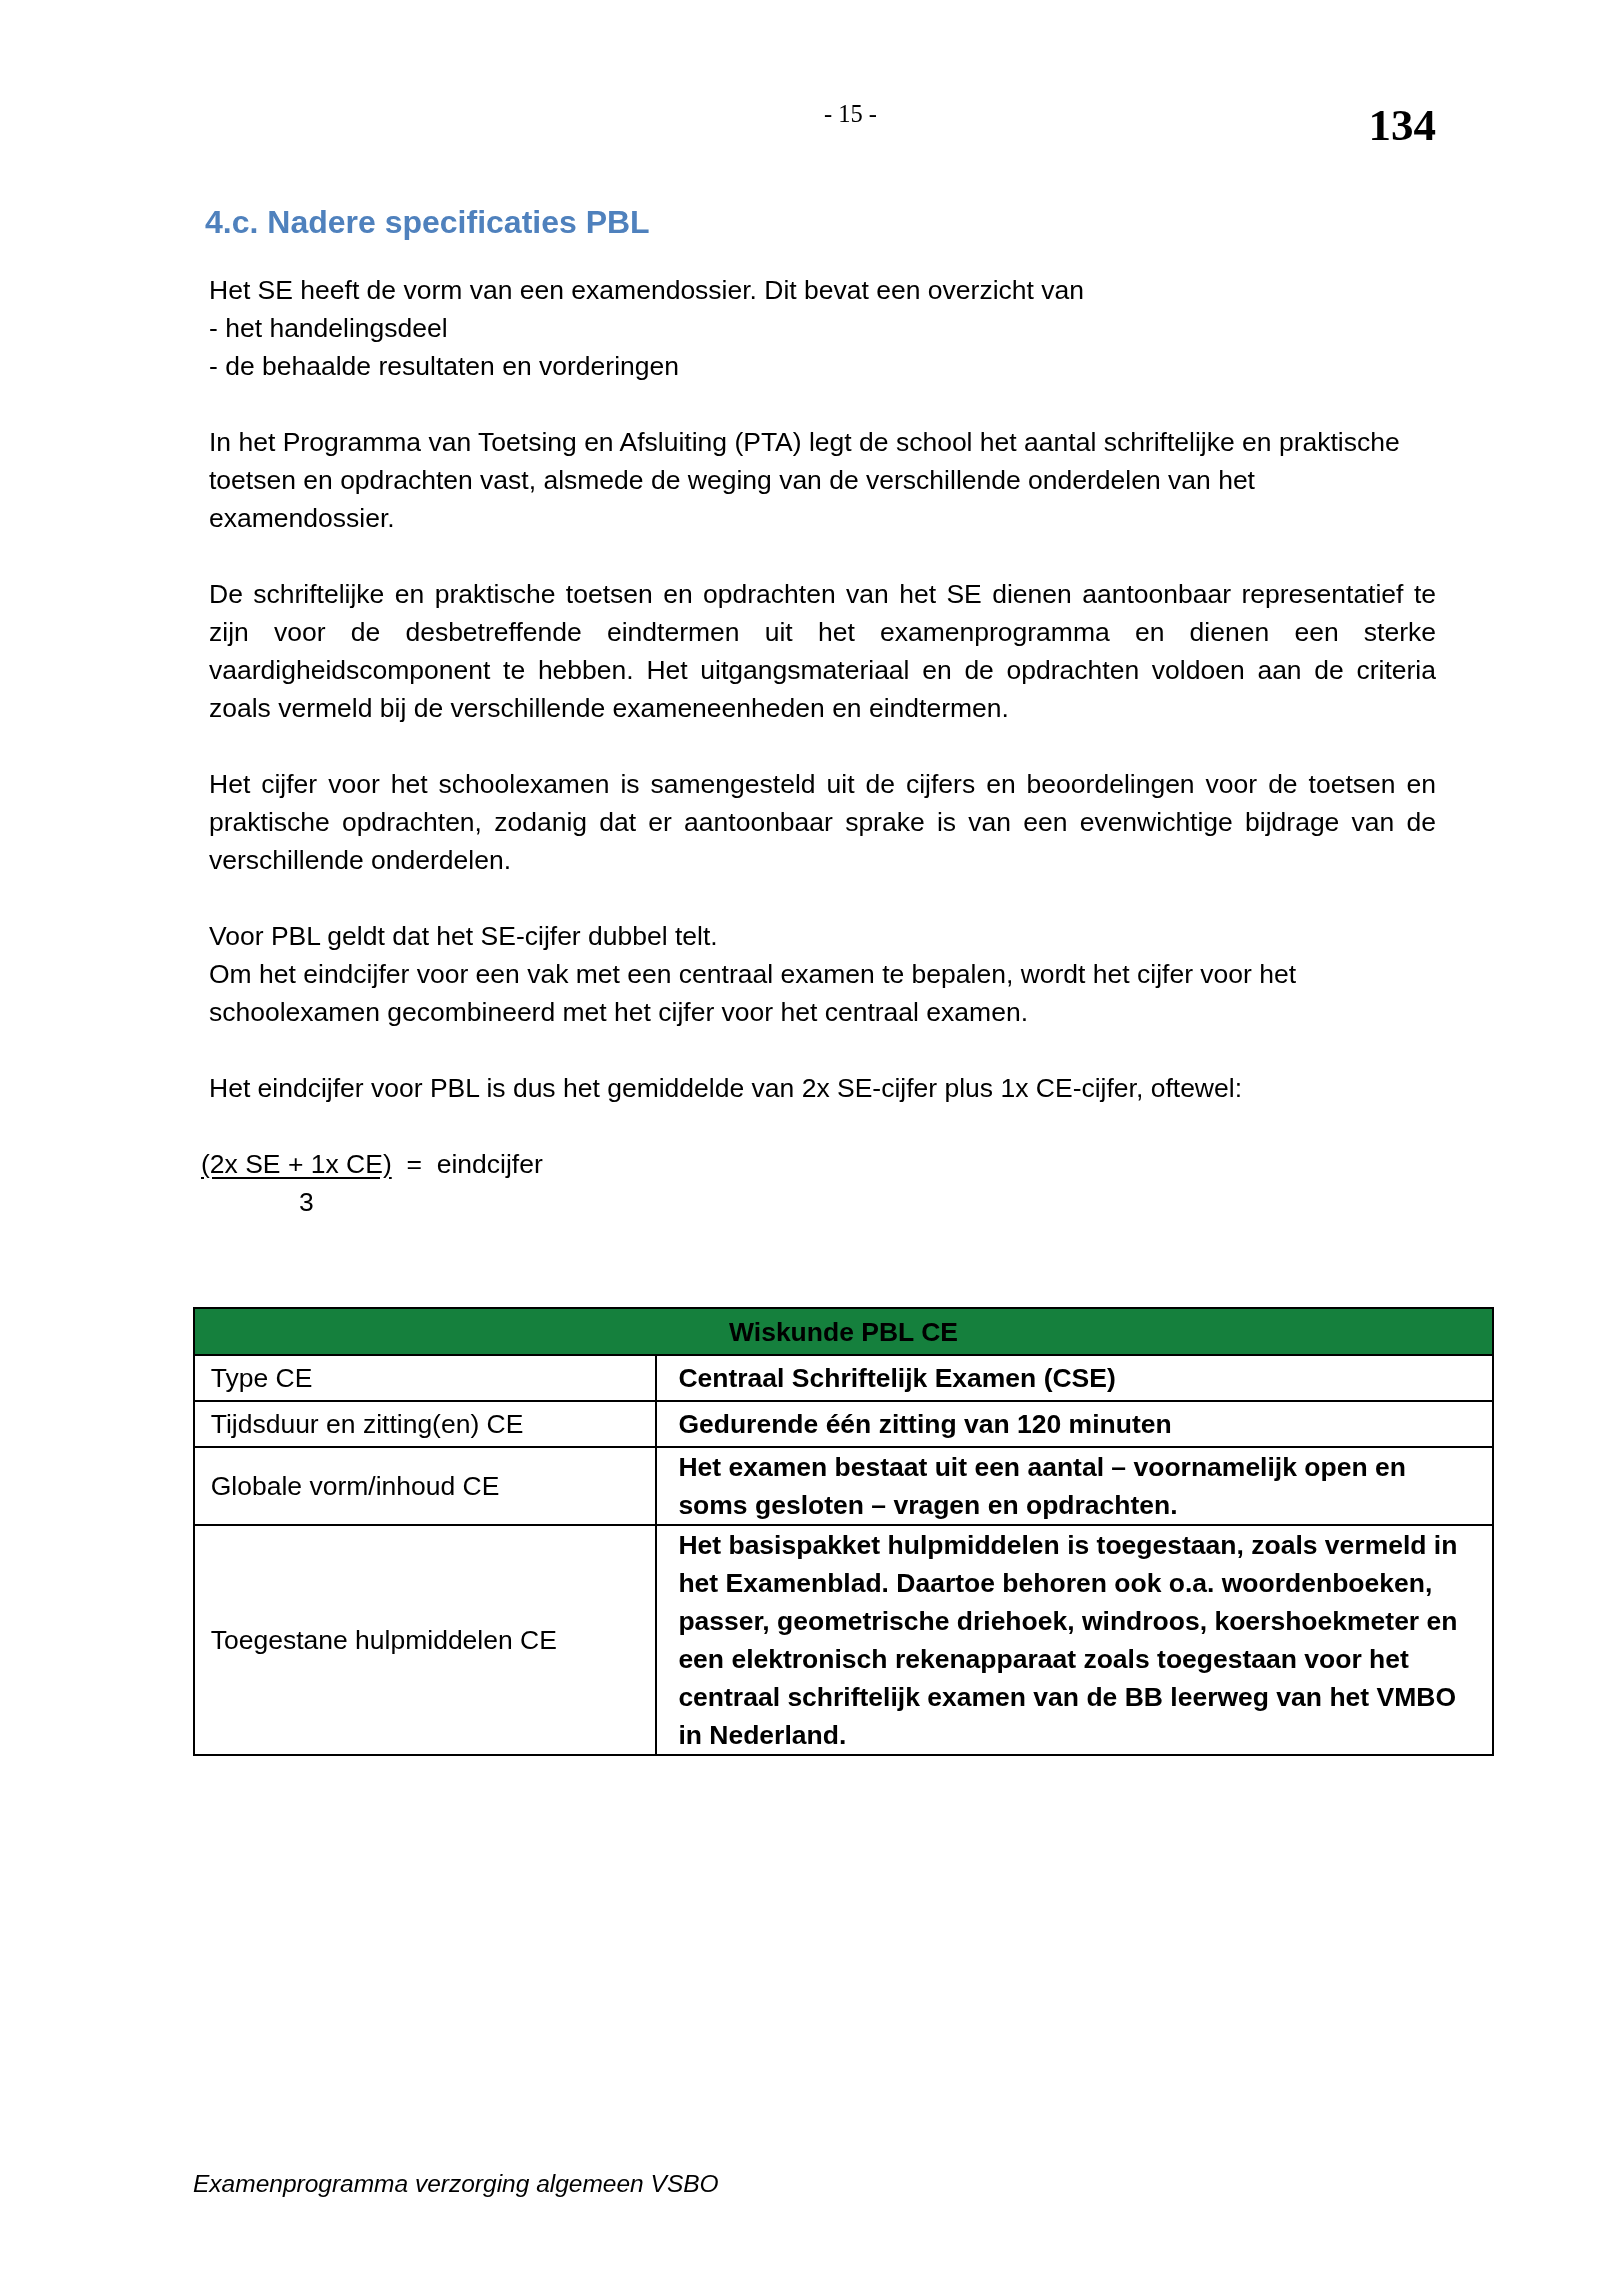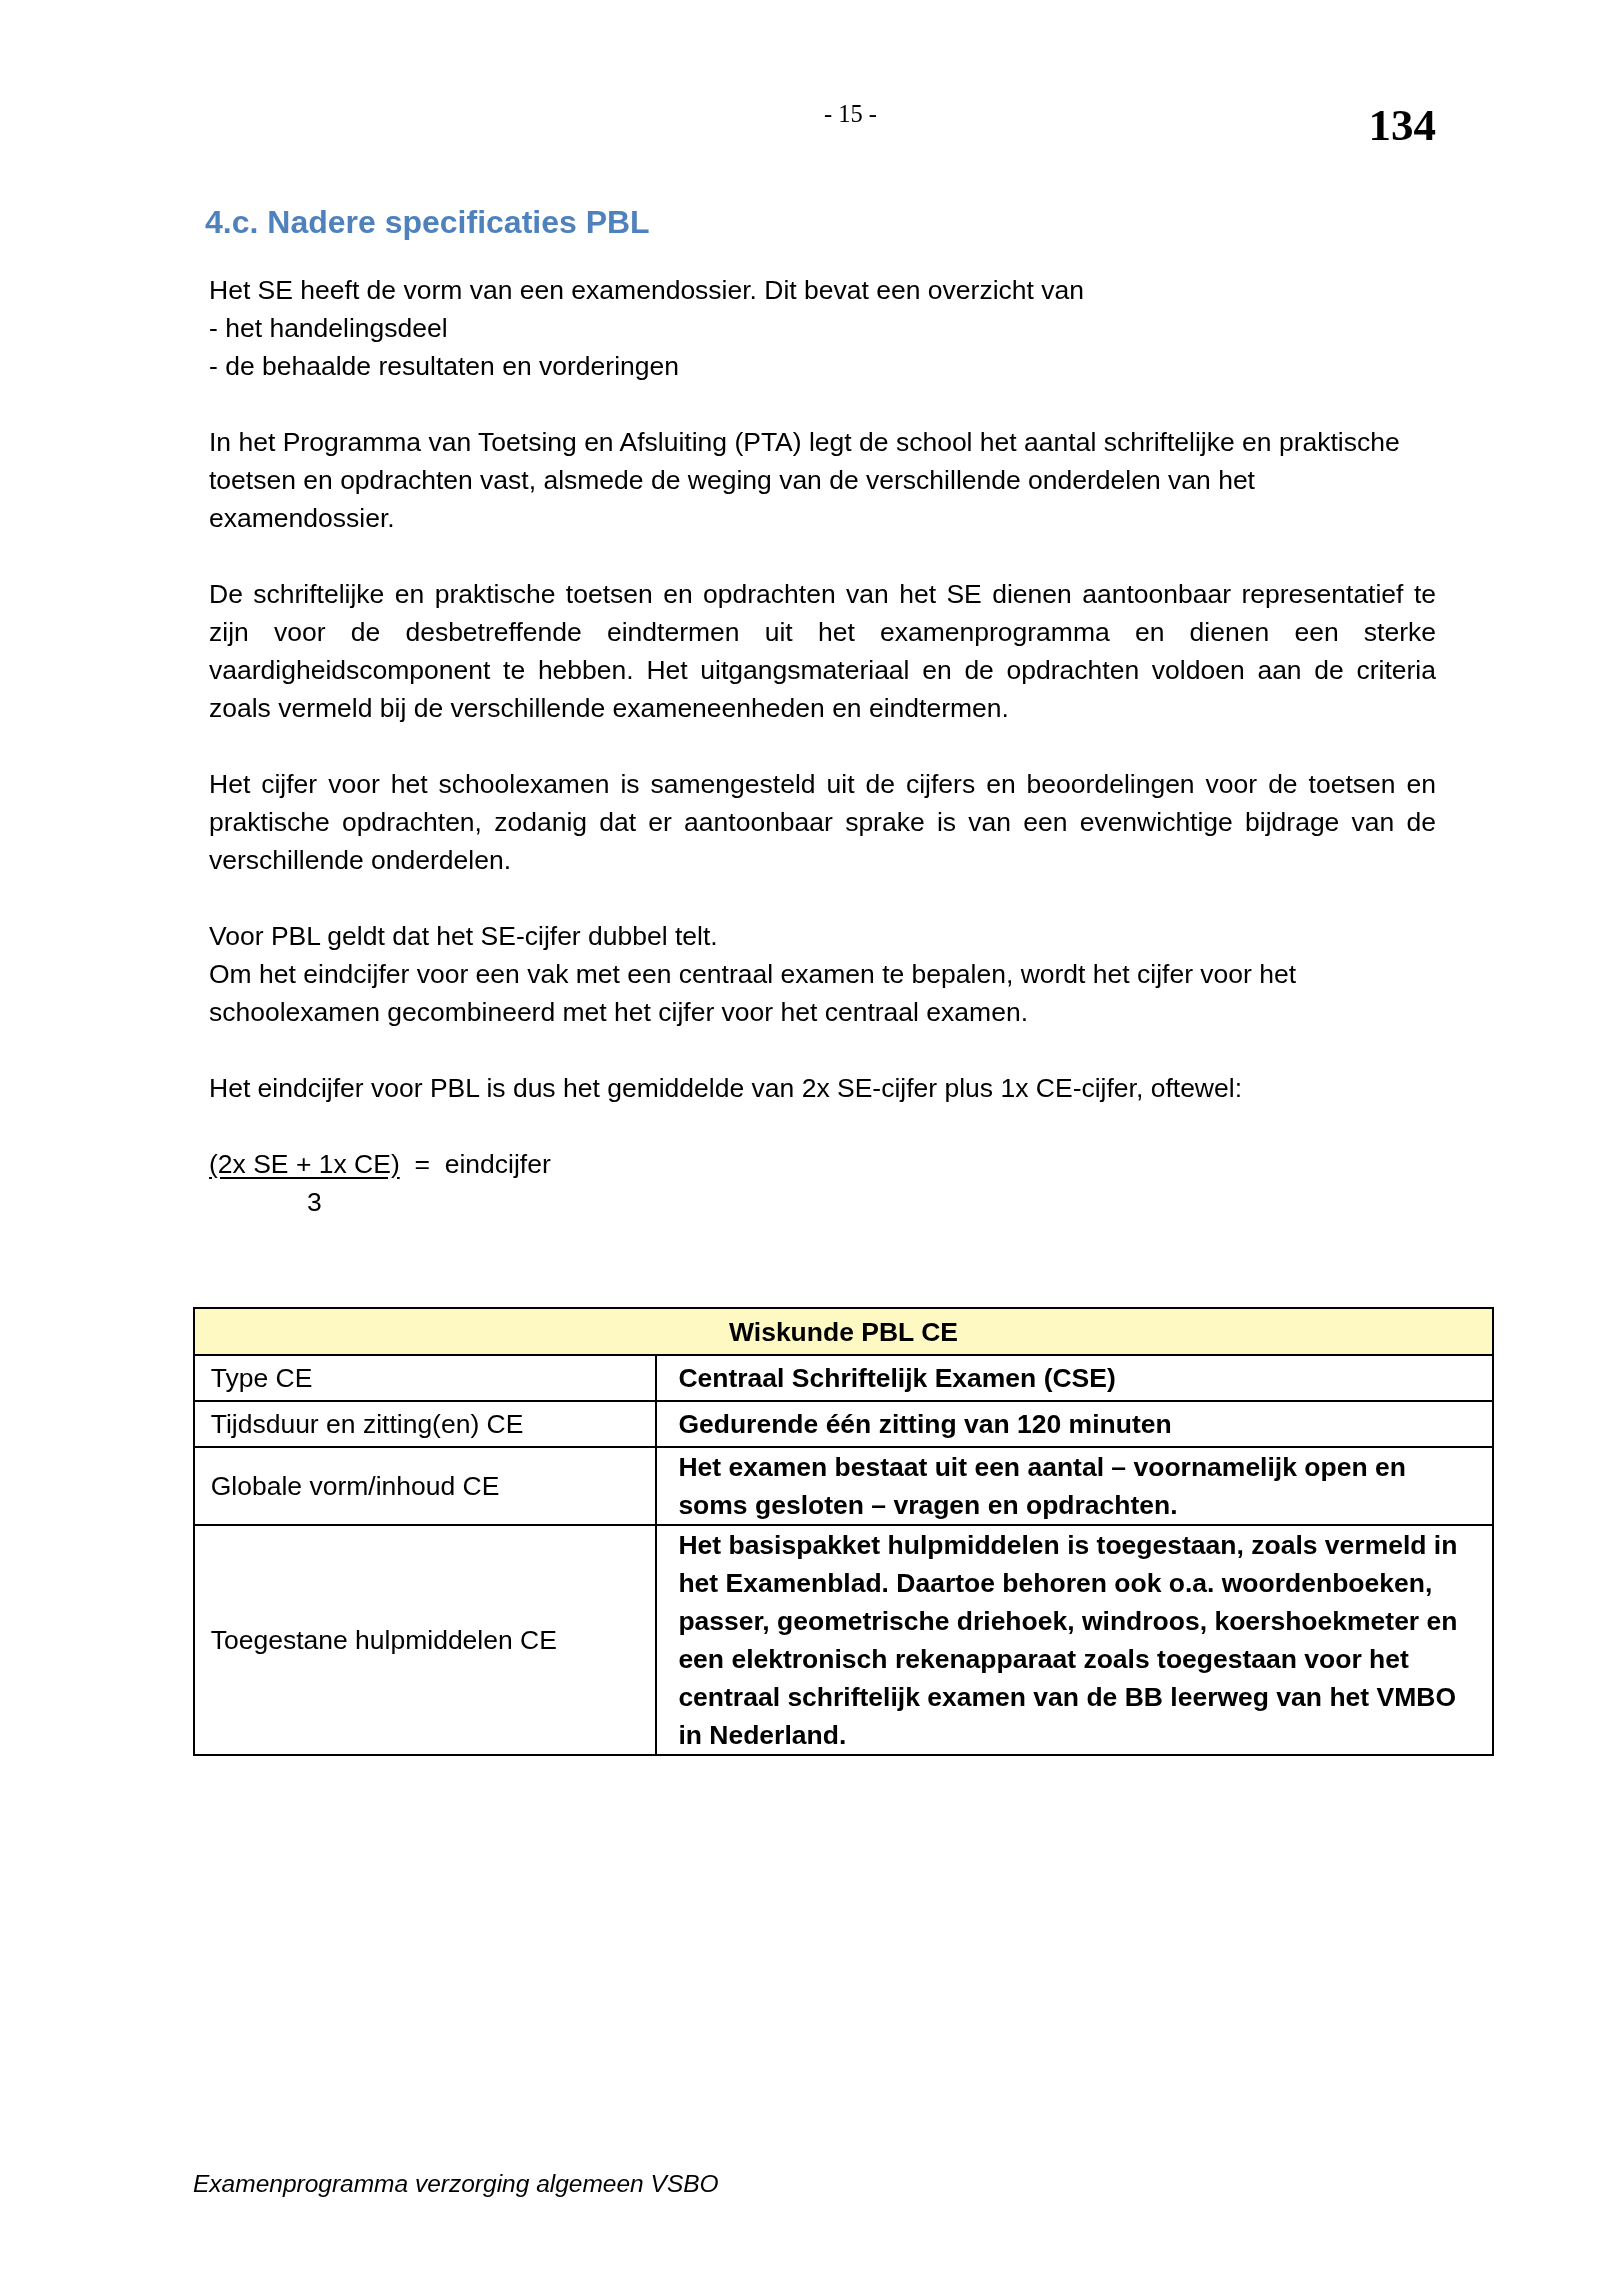--- a/index.html
+++ b/index.html
@@ -8,27 +8,27 @@
   .abs { position: absolute; }
   .page-num { left: 745px; top: 96px; width: 132px; text-align: right;
               font-family: "Liberation Serif", serif; font-size: 24.5px; line-height: 35px; }
   .doc-num { left: 1348px; top: 98px; width: 88px; text-align: right;
              font-family: "Liberation Serif", serif; font-weight: bold; font-size: 45px; line-height: 55px; }
   .heading { left: 193px; top: 189px; font-size: 32px; line-height: 43px; font-weight: bold; color: #4F81BD; white-space: nowrap; }
   .body-text { left: 193px; top: 271px; width: 1243px; font-size: 26.5px; line-height: 38px; }
   .body-text p { margin: 0 0 38px 16px; }
   .body-text .line { display: block; }
   .justify { text-align: justify; }
-  .formula { margin: 16px; position: relative; height: 75px; }
+  .formula { margin: 8px; position: relative; height: 75px; }
   .formula .num { text-decoration: underline; text-underline-offset: 3.9px; }
   .formula .denom { position: absolute; left: 98px; top: 38px; }
   table.spec { position: absolute; left: 193px; top: 1307px; width: 1301px;
                border-collapse: collapse; font-size: 26.5px; line-height: 38px; }
   table.spec td, table.spec th { border: 2.9px solid #000; padding: 0 13.7px; vertical-align: middle; }
-  table.spec th { background: #fef9c3; font-weight: bold; text-align: center; height: 45px; }
+  table.spec th { background: #15803d; font-weight: bold; text-align: center; height: 45px; }
   table.spec td.label { width: 431px; padding-left: 15.7px; }
   table.spec td.value { padding-left: 21px; font-weight: bold; }
   table.spec tr.r1 td { height: 44px; }
   table.spec tr.r2 td { height: 44px; }
   table.spec tr.r3 td { height: 74px; }
   table.spec tr.r4 td { height: 227px; }
   .footer { left: 193px; top: 2168px; font-size: 24.5px; line-height: 31px; font-style: italic; white-space: nowrap; }
 </style>
 </head>
 <body>

